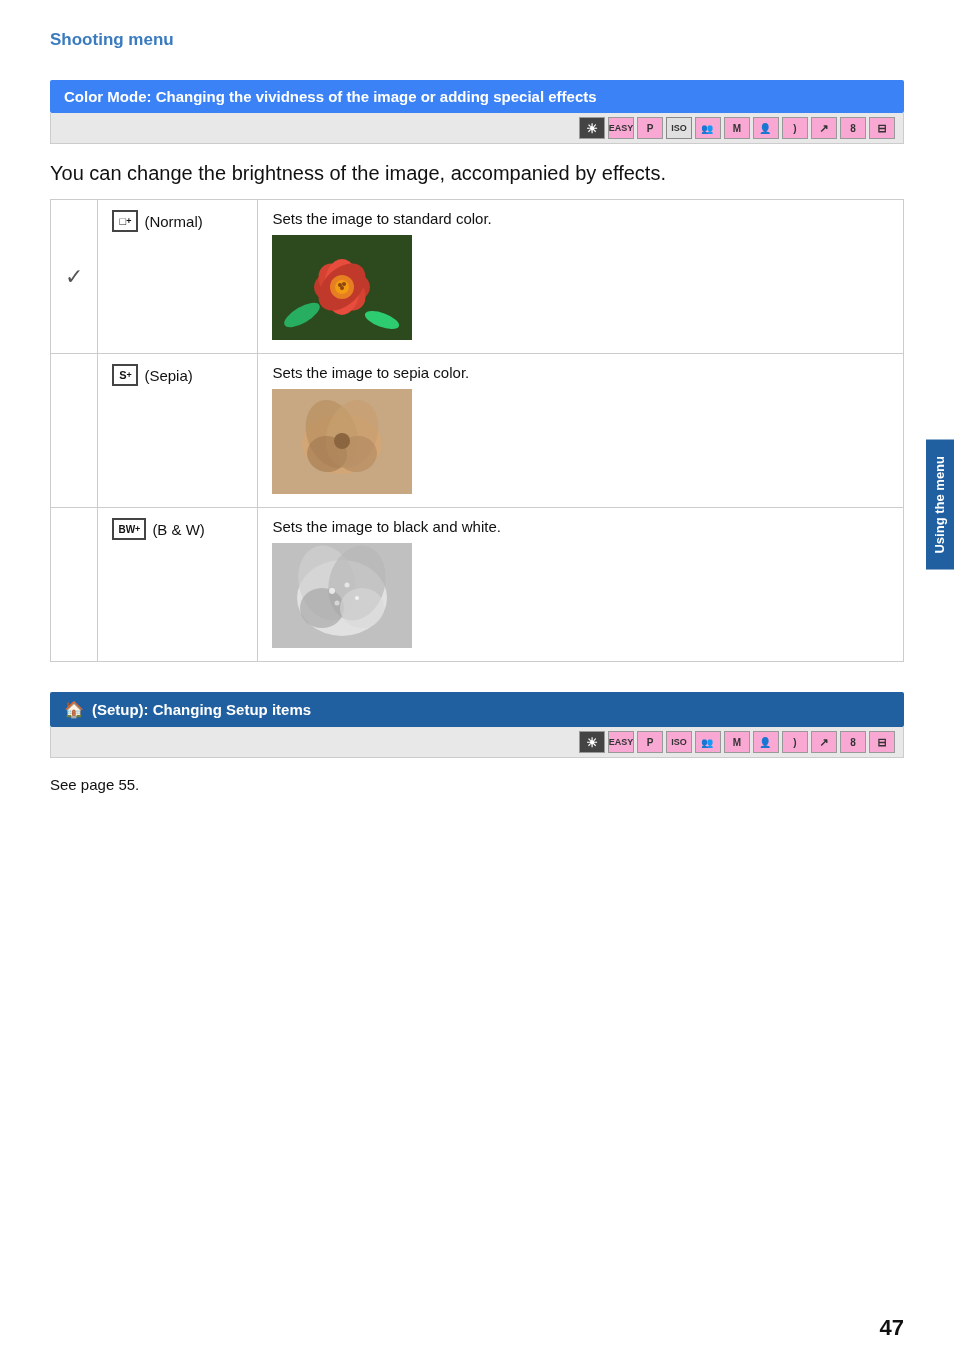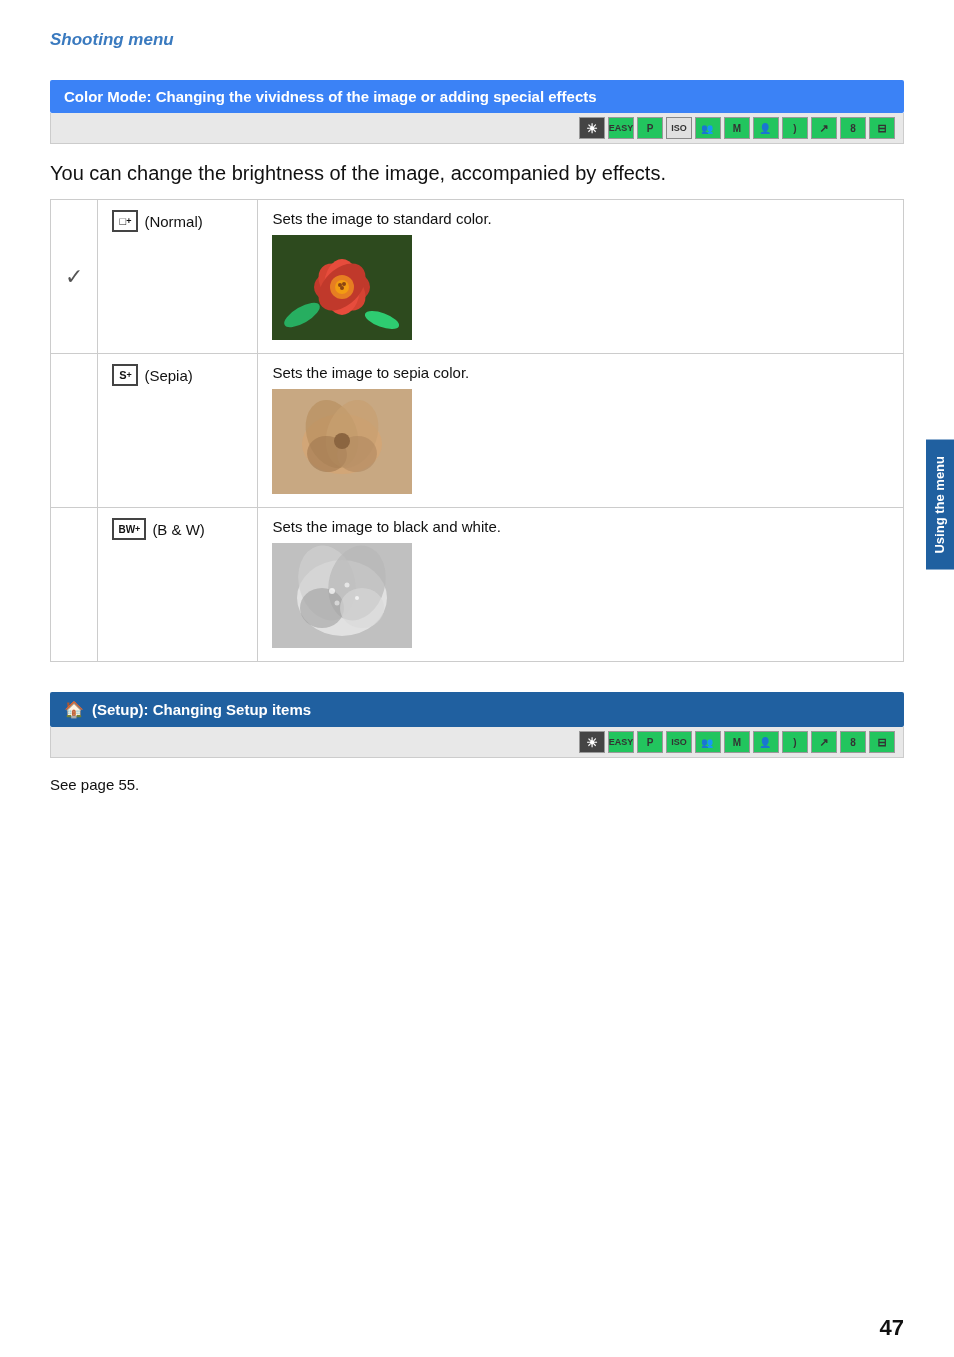--- a/index.html
+++ b/index.html
@@ -19,21 +19,20 @@
       justify-content: space-between;
       align-items: center;
       margin-bottom: 30px;
       border-bottom: none;
     }
 
     .header-left {
       color: #3a7abf;
       font-size: 17px;
       font-weight: bold;
-      font-style: italic;
     }
 
     .header-right {
       font-size: 17px;
       font-style: italic;
       font-weight: bold;
       color: #111;
     }
 
     
@@ -57,21 +56,21 @@
       padding: 4px 8px;
       gap: 3px;
       margin-bottom: 18px;
     }
 
     .icon-box {
       display: inline-flex;
       align-items: center;
       justify-content: center;
       border: 1px solid #999;
-      background: #22c55e;
+      background: #f9a8d4;
       width: 26px;
       height: 22px;
       font-size: 10px;
       font-weight: bold;
       color: #333;
     }
 
     .icon-box.camera {
       background: #444;
       color: #fff;

